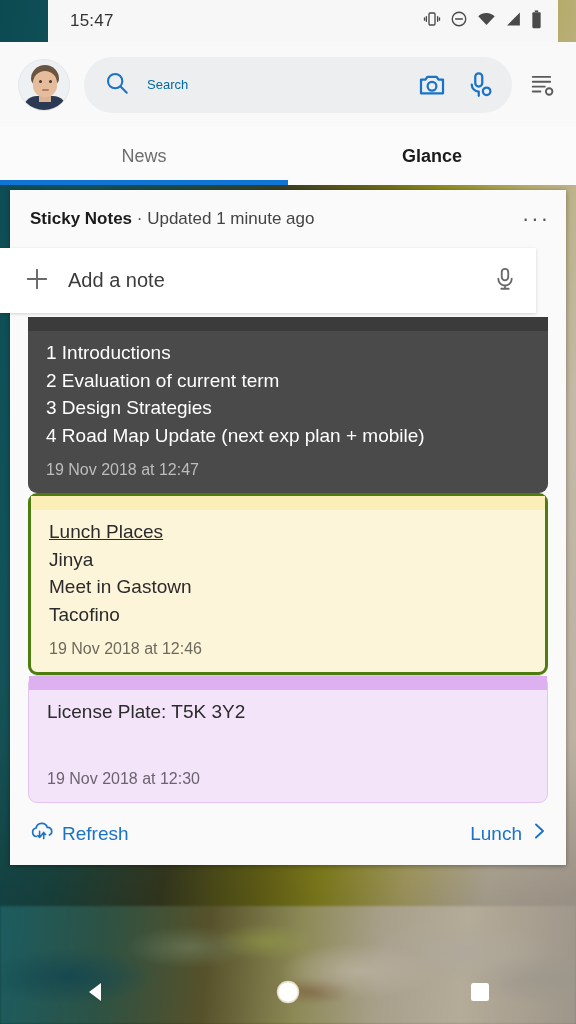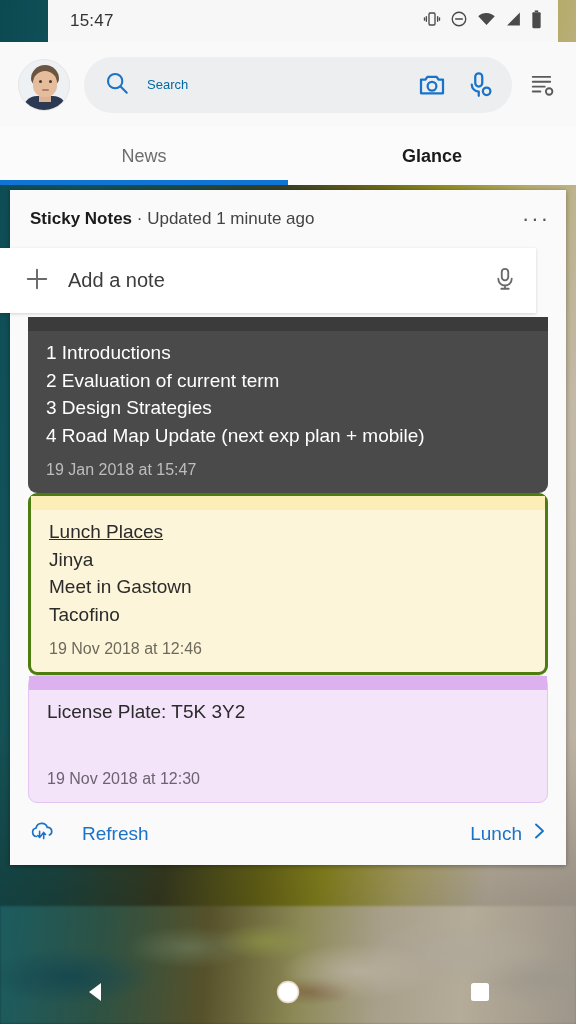--- a/index.html
+++ b/index.html
@@ -161,21 +161,21 @@
   .note.purple .note-line { color: #2b2b2b; }
   .note.purple .note-time { color: #6d6370; }
   .note.purple .note-body { padding-bottom: 14px; }
   .note.purple .note-time { margin-top: 44px; }
 
   #widget-footer {
     height: 62px; display: flex; align-items: center; justify-content: space-between;
     padding: 0 18px 0 20px;
   }
   .footer-btn { display: flex; align-items: center; color: #1a73c8; font-size: 19px; }
-  #refresh-label { margin-left: 26px; }
+  #refresh-label { margin-left: 6px; }
   #more-label { margin-right: 10px; }
 
   
   #nav-bar {
     position: absolute; left: 0; right: 0; bottom: 0; height: 64px;
     display: flex; align-items: center; justify-content: space-around;
   }
   .nav-btn { width: 70px; height: 64px; display: flex; align-items: center; justify-content: center; }
 </style>
 </head>
@@ -284,21 +284,21 @@
 
   <div id="notes-list">
 
     <div class="note dark">
       <div class="note-strip"></div>
       <div class="note-body">
         <div class="note-line">1 Introductions</div>
         <div class="note-line">2 Evaluation of current term</div>
         <div class="note-line">3 Design Strategies</div>
         <div class="note-line">4 Road Map Update (next exp plan + mobile)</div>
-        <div class="note-time">19 Jan 2018 at 15:47</div>
+        <div class="note-time">19 Nov 2018 at 12:47</div>
       </div>
     </div>
 
     <div class="note yellow">
       <div class="note-strip"></div>
       <div class="note-body">
         <div class="note-line note-title-underline">Lunch Places</div>
         <div class="note-line">Jinya</div>
         <div class="note-line">Meet in Gastown</div>
         <div class="note-line">Tacofino</div>

